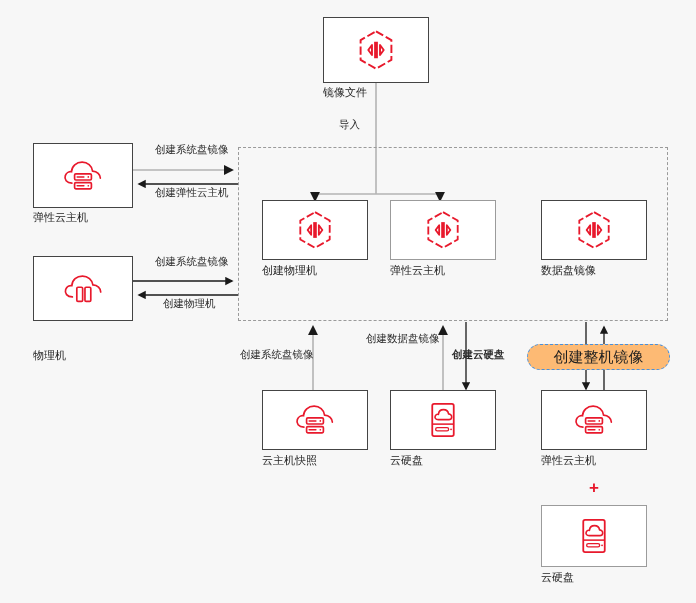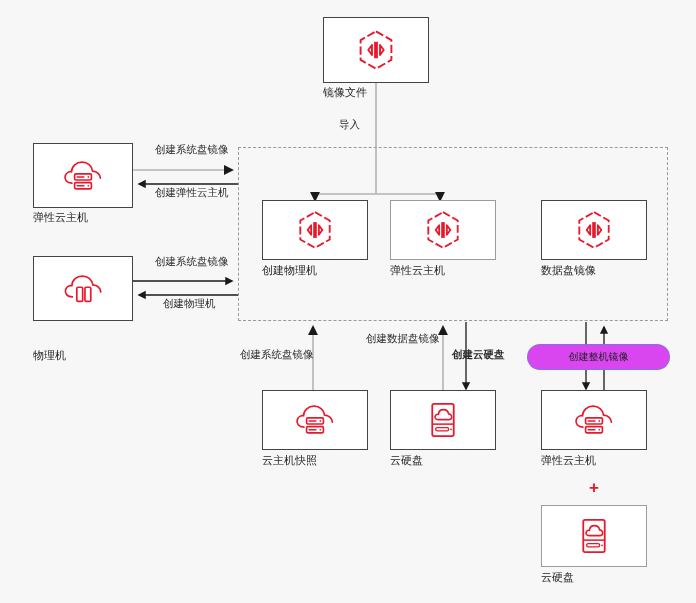--- a/index.html
+++ b/index.html
@@ -45,26 +45,26 @@
   .group-box{
     position:absolute;
     border:1px dashed #9a9a9a;
     box-sizing:border-box;
     background:transparent;
   }
 
   
   .pill{
     position:absolute;
-    background:#d946ef;
+    background:#fdba74;
     border:1px dashed #4a90d9;
     border-radius:14px;
     box-sizing:border-box;
     display:flex;align-items:center;justify-content:center;
-    font-size:10px;
+    font-size:15px;
     color:#1f1f1f;
     white-space:nowrap;
   }
 
   
   .edge-label{
     position:absolute;
     font-size:10.5px;
     color:#2a2a2a;
     white-space:nowrap;

